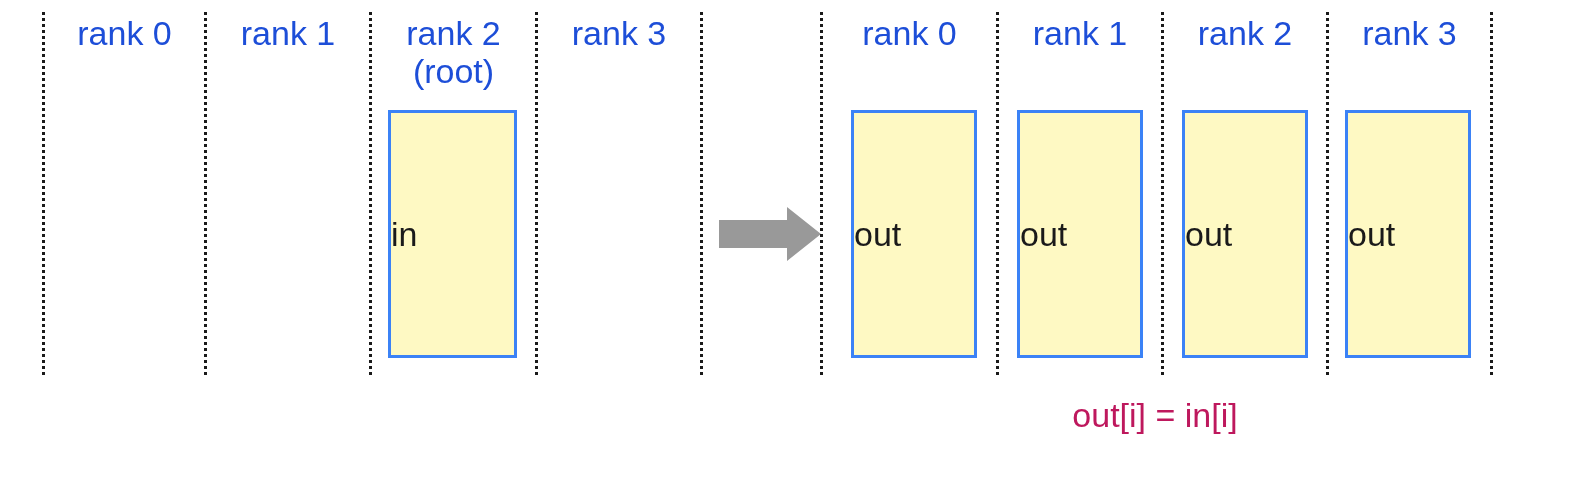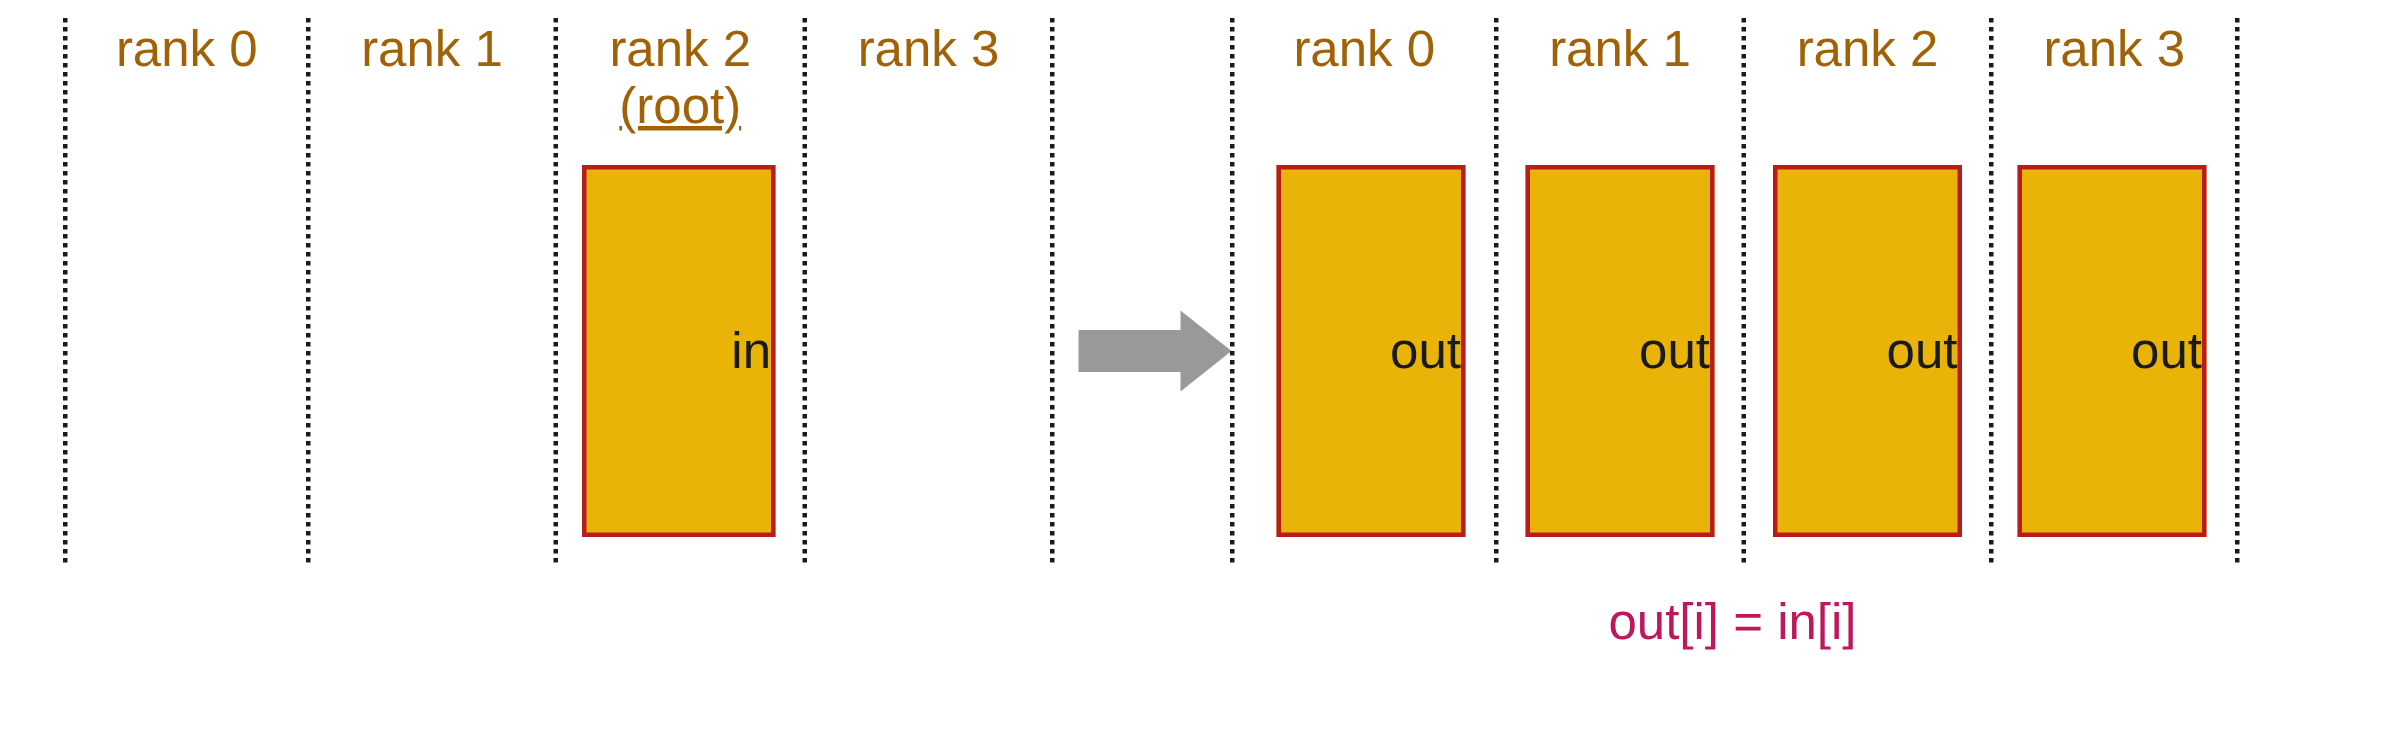--- a/index.html
+++ b/index.html
@@ -29,38 +29,37 @@
     border-left: 3px dotted #1a1a1a;
   }
 
   
   .rank-label {
     position: absolute;
     top: 14px;
     text-align: center;
     font-size: 34px;
     line-height: 38px;
-    color: #a16207;
+    color: #1d4ed8;
     white-space: nowrap;
     letter-spacing: 0px;
   }
   .rank-label .sub {
     display: block;
-    text-decoration: underline;
   }
 
   
   .buffer-box {
     position: absolute;
     box-sizing: border-box;
-    background: #eab308;
-    border: 3px solid #b91c1c;
+    background: #fef9c3;
+    border: 3px solid #3b82f6;
     display: flex;
     align-items: center;
-    justify-content: flex-end;
+    justify-content: flex-start;
   }
   .buffer-box .buf-text {
     font-size: 34px;
     line-height: 34px;
     color: #1a1a1a;
   }
 
   
   .transition-arrow {
     position: absolute;

